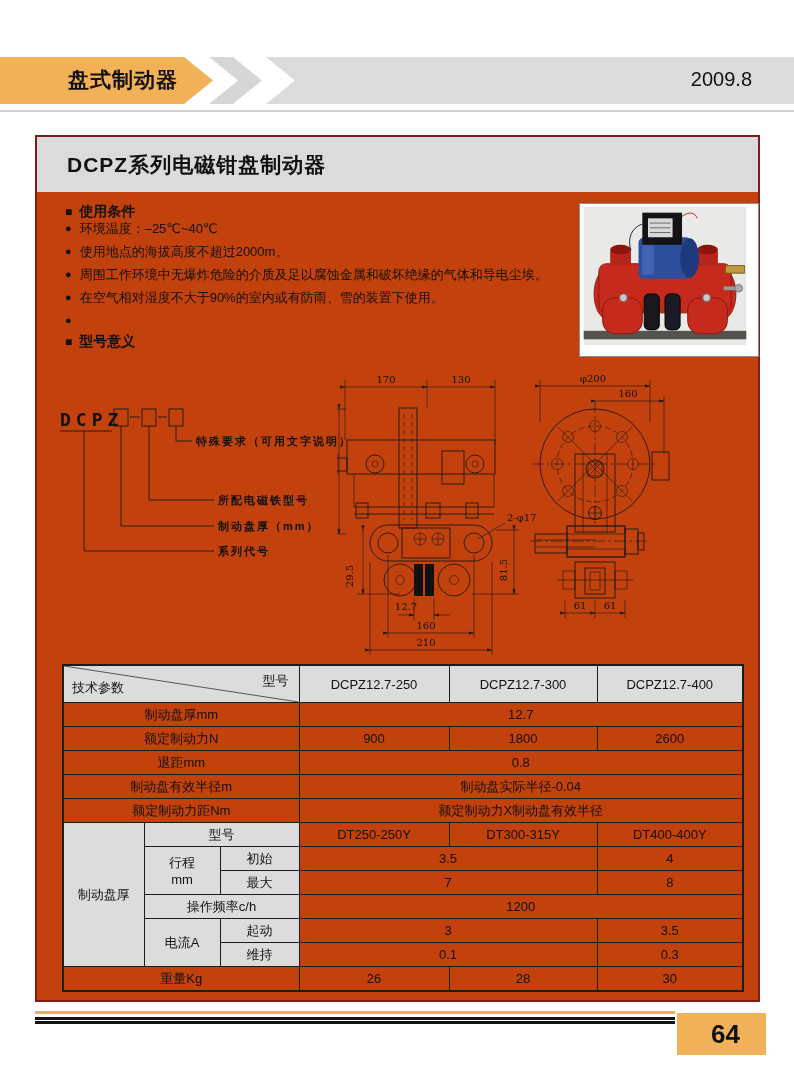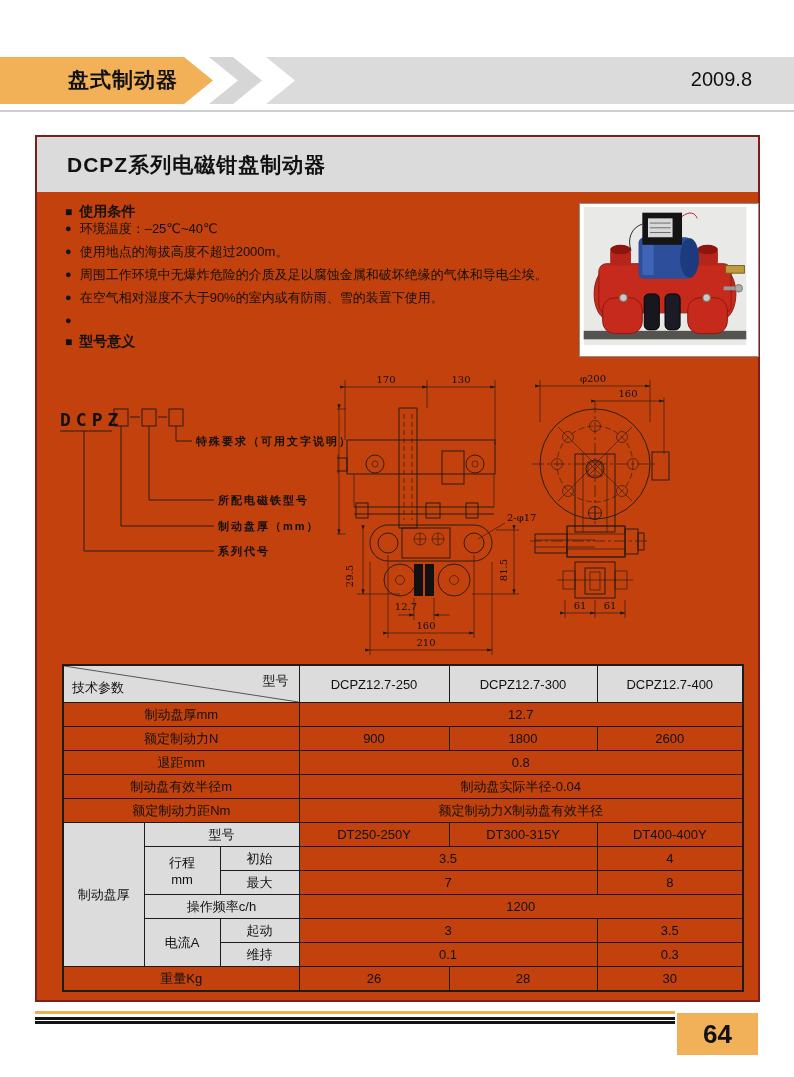--- a/index.html
+++ b/index.html
@@ -36,21 +36,21 @@
   table.spec tr.hrow td{height:36px;}
   td.g{background:#dcdcdc;}
   td.diag{position:relative;background:#dcdcdc;}
   td.diag svg{position:absolute;left:0;top:0;width:100%;height:100%;}
   td.diag .tl{position:absolute;left:8px;bottom:5px;font-size:13px;}
   td.diag .tr{position:absolute;right:10px;top:6px;font-size:13px;}
   
   .f-orange{position:absolute;left:35px;top:1011px;width:640px;height:3px;background:#eeaf52;}
   .f-black{position:absolute;left:35px;top:1017px;width:640px;height:7px;border-top:3px solid #141414;border-bottom:3px solid #141414;box-sizing:border-box;}
   .pagebox{position:absolute;left:677px;top:1013px;width:81px;height:42px;background:#f0b158;
-      display:flex;align-items:center;justify-content:center;font-size:26px;font-weight:bold;}
+      display:flex;align-items:center;justify-content:center;font-size:26px;font-weight:bold;padding-left:8px;}
 </style>
 </head>
 <body>
 
 <div class="page">
 
   <div class="hdr">
     <svg width="794" height="47">
       <rect x="0" y="0" width="794" height="47" fill="#dbdbdb"></rect>
       <rect x="178" y="0" width="132" height="47" fill="#ffffff"></rect>

